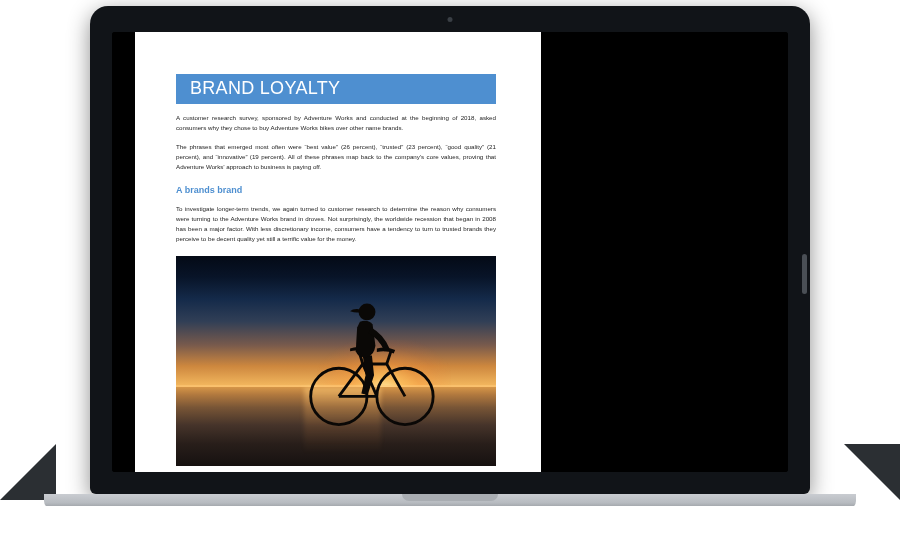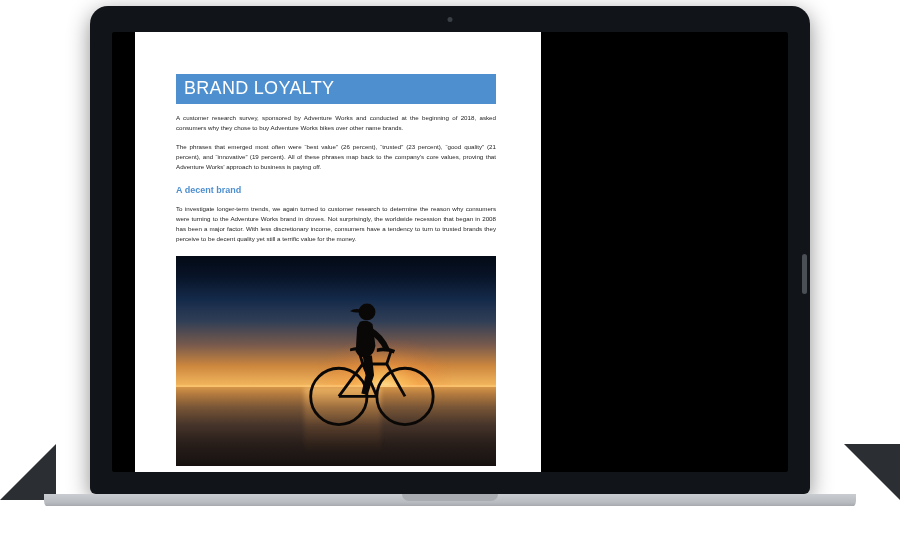--- a/index.html
+++ b/index.html
@@ -109,21 +109,21 @@
   .doc-body {
     position: absolute;
     left: 41px;
     top: 42px;
     width: 320px;
   }
 
   
   .title-band {
     background: #4e8fd0;
-    padding: 5px 8px 6px 8px;
+    padding: 5px 8px 6px 14px;
     box-sizing: border-box;
   }
   .doc-title {
     font-size: 18px;
     letter-spacing: 0.3px;
     color: #ffffff;
     font-weight: 400;
     line-height: 1.05;
     font-family: "Liberation Sans", sans-serif;
   }
@@ -296,21 +296,21 @@
           <div class="doc-page">
             <div class="doc-body">
 
               <div class="title-band">
                 <div class="doc-title">BRAND LOYALTY</div>
               </div>
 
               <p class="para">A customer research survey, sponsored by Adventure Works and conducted at the beginning of 2018, asked consumers why they chose to buy Adventure Works bikes over other name brands.</p>
               <p class="para">The phrases that emerged most often were “best value” (26 percent), “trusted” (23 percent), “good quality” (21 percent), and “innovative” (19 percent). All of these phrases map back to the company’s core values, proving that Adventure Works’ approach to business is paying off.</p>
 
-              <h2 class="heading2">A decent brand</h2>
+              <h2 class="heading2">A brands brand</h2>
 
               <p class="para">To investigate longer-term trends, we again turned to customer research to determine the reason why consumers were turning to the Adventure Works brand in droves. Not surprisingly, the worldwide recession that began in 2008 has been a major factor. With less discretionary income, consumers have a tendency to turn to trusted brands they perceive to be decent quality yet still a terrific value for the money.</p>
 
               <div class="photo-wrap">
                 <div class="photo">
                   <div class="sky2"></div>
                   <div class="sunglow"></div>
                   <div class="horizon"></div>
                   <div class="sea"></div>
                   <div class="sea-shine"></div>

